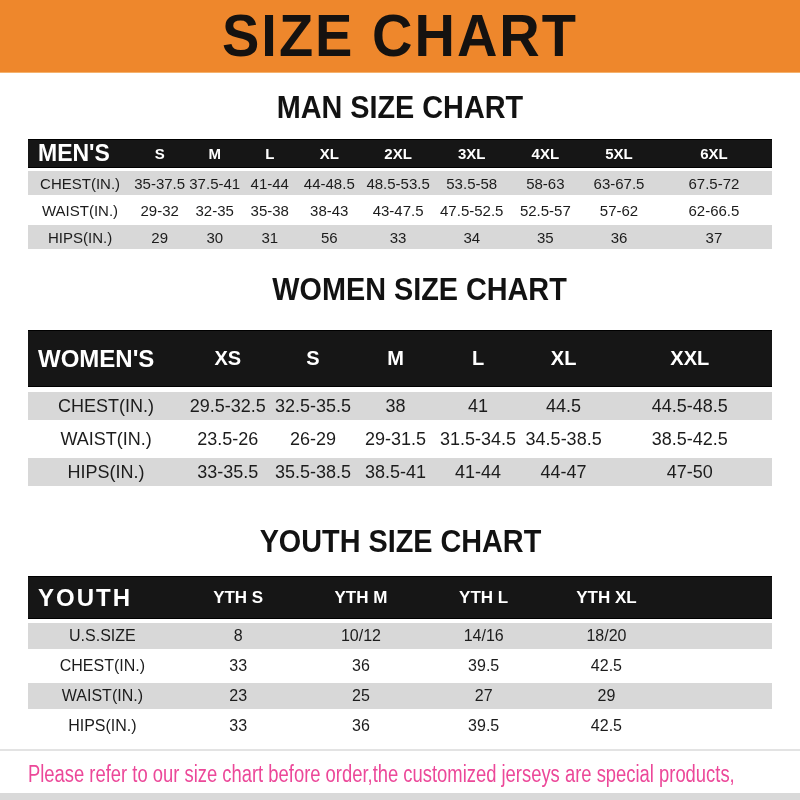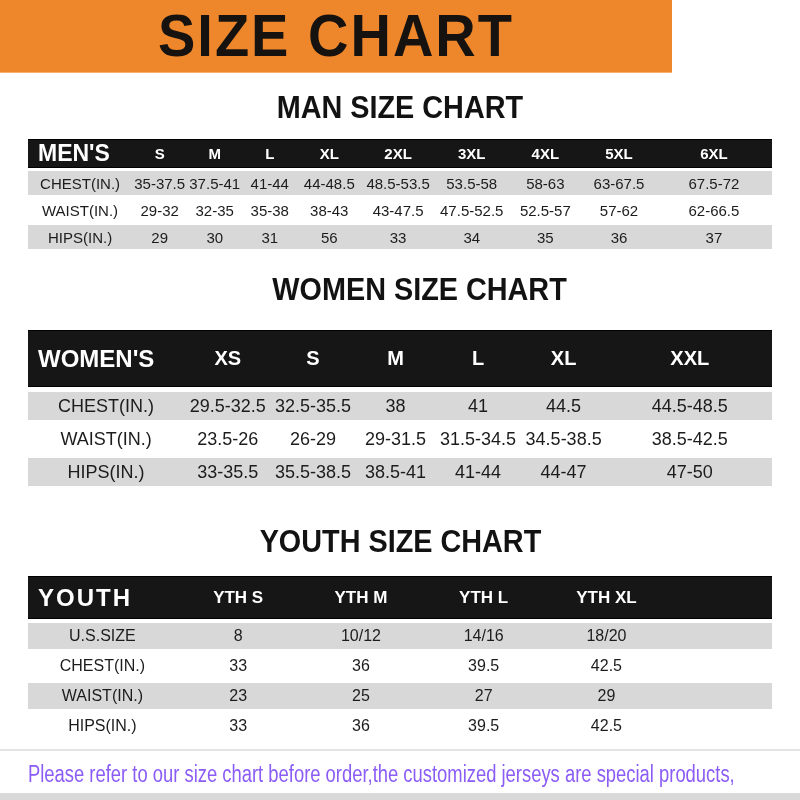--- a/index.html
+++ b/index.html
@@ -4,21 +4,21 @@
 <style>
   * { margin:0; padding:0; box-sizing:border-box; }
   html,body { width:800px; height:800px; }
   body {
     font-family: "Liberation Sans", sans-serif;
     background:#ffffff;
     position:relative;
     overflow:hidden;
   }
   .banner {
-    width:672px; height:73px;
+    width:800px; height:73px;
     background:#ee872c;
     display:flex; align-items:center; justify-content:center;
     border-bottom:1px solid #f5b26d;
   }
   .banner h1 {
     font-size:56px; font-weight:800; color:#151210;
     letter-spacing:2px; line-height:1;
     transform:scaleY(1.05);
   }
   .sec-title {
@@ -263,17 +263,17 @@
           <td>42.5</td>
           <td></td>
         </tr>
       </tbody>
     </table>
 </section>
 
 <div class="divider"></div>
 
 <footer class="note">
-  <p style="color: #8b5cf6;"><span>Please refer to our size chart before order,the customized jerseys are special products,</span></p>
+  <p style="color: #ec4899;"><span>Please refer to our size chart before order,the customized jerseys are special products,</span></p>
   <p style="color: rgb(169, 49, 40);"><span>we don't accept cancel, change, teturn or refund after order has been placed!</span></p>
 </footer>
 
 <div class="bottom-strip"></div>
 
 </body></html>

